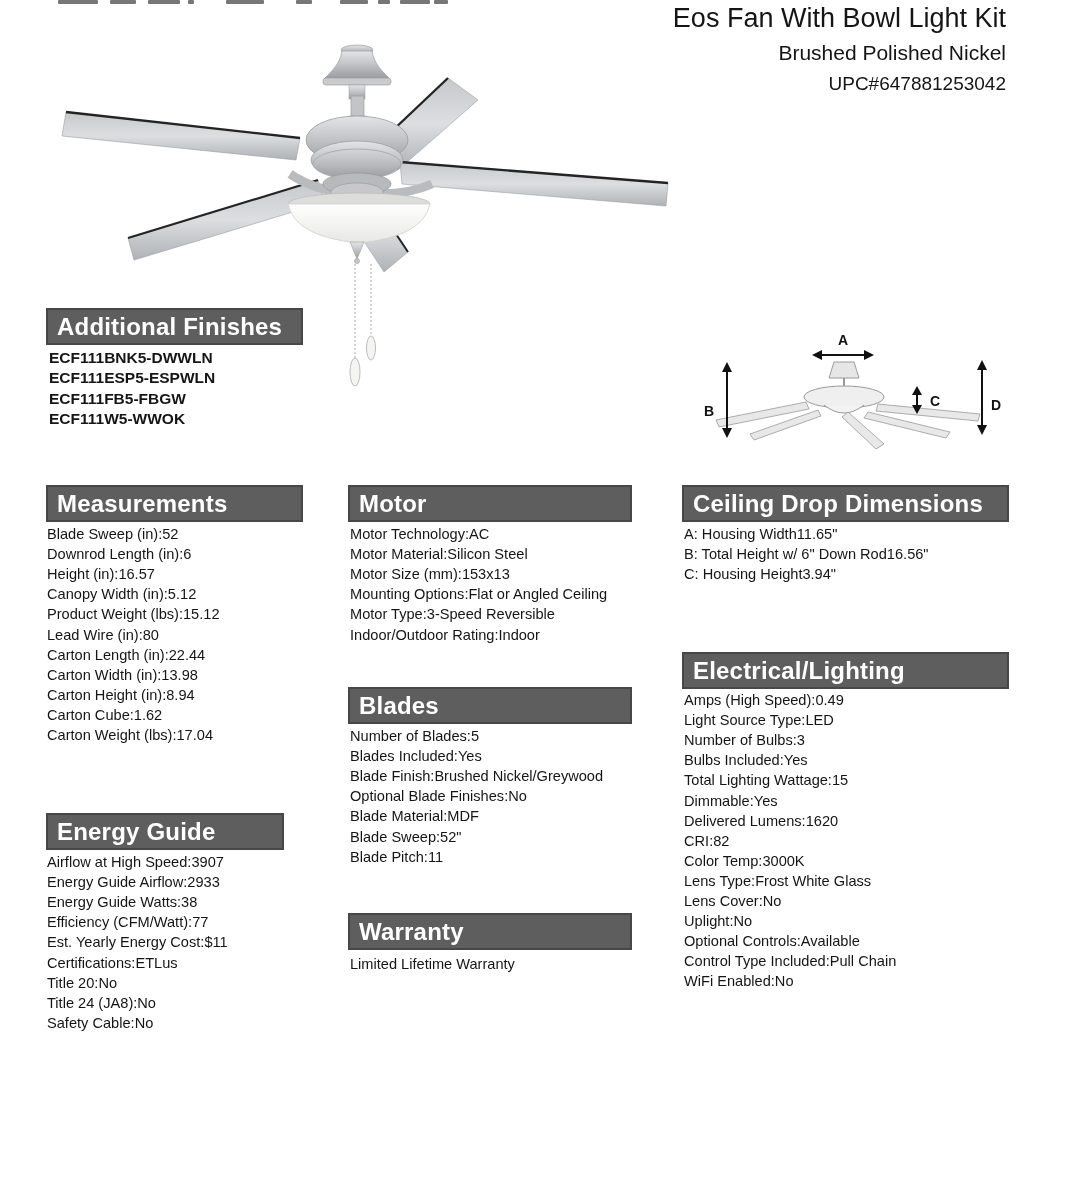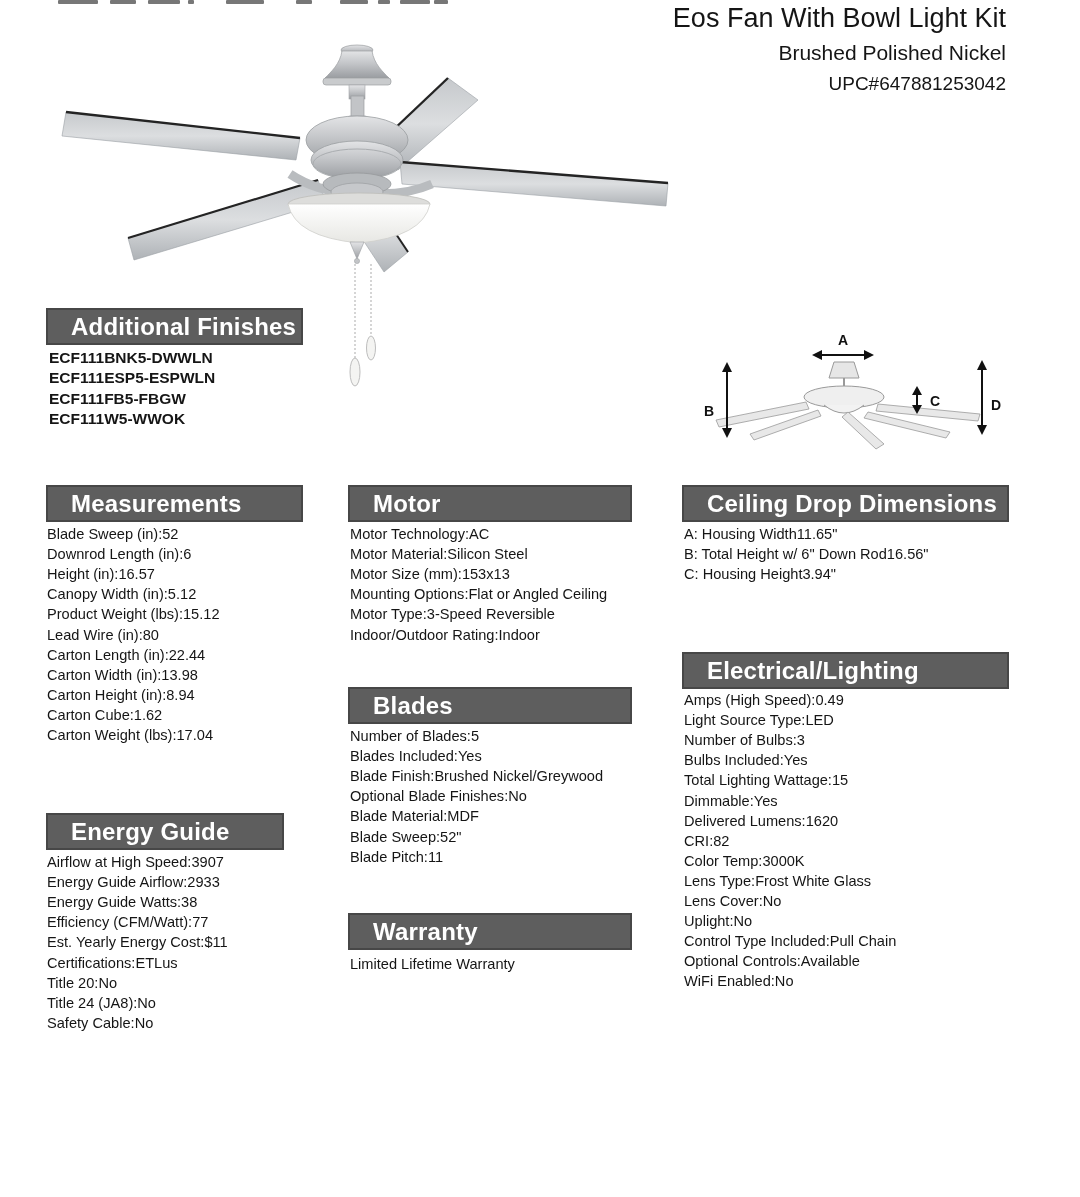--- a/index.html
+++ b/index.html
@@ -9,21 +9,21 @@
     overflow:hidden;
   }
   .abs{position:absolute;}
   
   .sec-header{
     position:absolute;height:37px;box-sizing:border-box;
     background:var(--section-header-bg,#5e5e5e);
     border:2px solid var(--section-header-border,#474747);
     color:var(--section-header-text,#ffffff);
     font-weight:bold;font-size:24px;line-height:33px;
-    padding-left:23px;letter-spacing:0.2px;white-space:nowrap;overflow:hidden;
+    padding-left:9px;letter-spacing:0.2px;white-space:nowrap;overflow:hidden;
   }
   
   .spec-rows{position:absolute;}
   .spec-row{
     display:flex;align-items:center;
     height:20.1px;font-size:14.6px;white-space:nowrap;
   }
   .spec-row .lbl{text-align:left;}
   .spec-row .val{text-align:right;}
   
@@ -395,24 +395,24 @@
     </div>
     <div class="spec-row">
       <span class="lbl">Lens Cover:</span>
       <span class="val">No</span>
     </div>
     <div class="spec-row">
       <span class="lbl">Uplight:</span>
       <span class="val">No</span>
     </div>
     <div class="spec-row">
+      <span class="lbl">Optional Controls:</span>
+      <span class="val">Available</span>
+    </div>
+    <div class="spec-row">
       <span class="lbl">Control Type Included:</span>
       <span class="val">Pull Chain</span>
     </div>
     <div class="spec-row">
-      <span class="lbl">Optional Controls:</span>
-      <span class="val">Available</span>
-    </div>
-    <div class="spec-row">
       <span class="lbl">WiFi Enabled:</span>
       <span class="val">No</span>
     </div>
   </div>
 
 </body></html>

